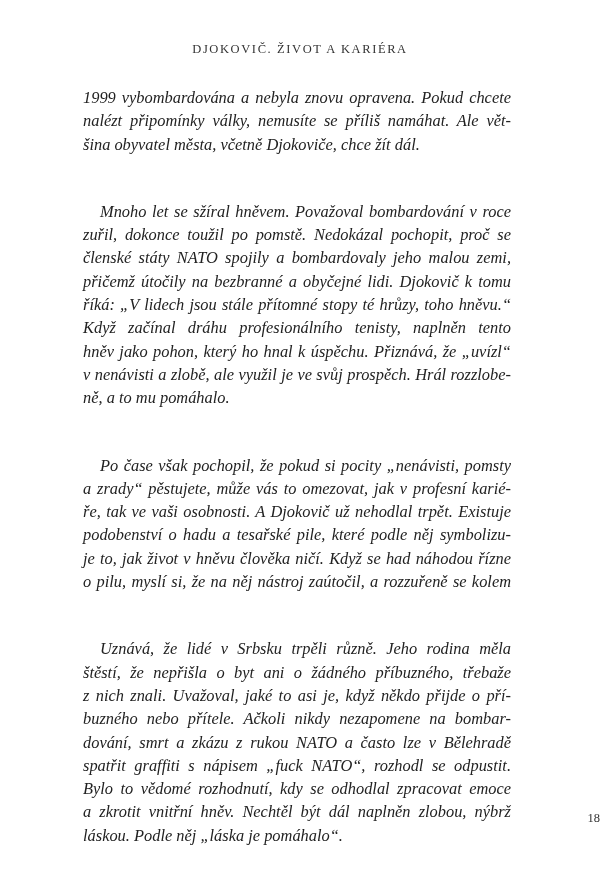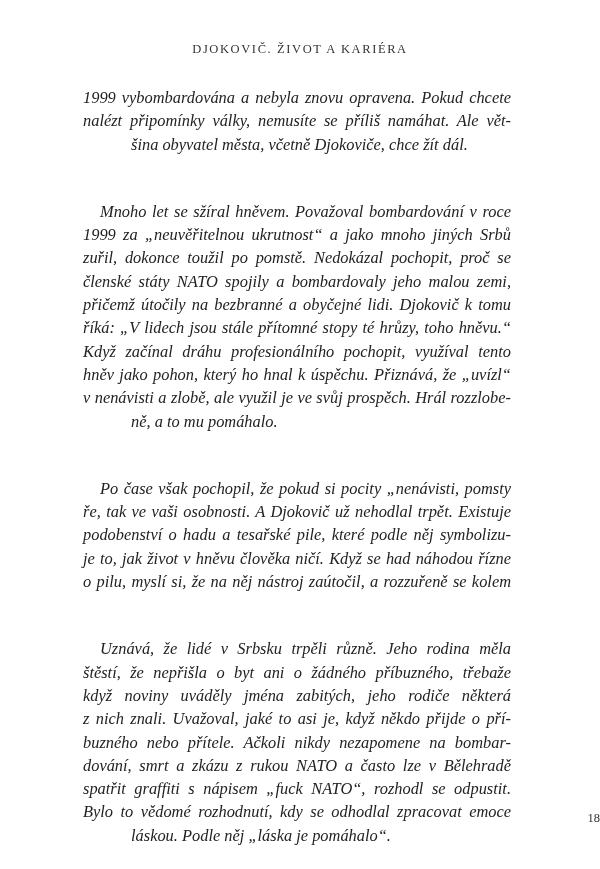--- a/index.html
+++ b/index.html
@@ -38,21 +38,20 @@
       line-height: 23.3px;
       font-family: "Liberation Serif", serif;
       font-size: 16.4px;
       white-space: nowrap;
       text-align: justify;
       text-align-last: justify;
       font-style: italic;
     }
     .line.last {
       text-align-last: left;
-      margin-left: 48px;
     }
     .line.indent {
       padding-left: 17px;
       margin-top: 44px;
     }
     .page-number {
       position: absolute;
       top: 811px;
       left: 0;
       width: 600px;
@@ -68,43 +67,43 @@
 <div class="running-head">DJOKOVIČ. ŽIVOT A KARIÉRA</div>
 
 <div class="text-block">
   <div class="paragraph">
     <span class="line">1999 vybombardována a nebyla znovu opravena. Pokud chcete</span>
     <span class="line">nalézt připomínky války, nemusíte se příliš namáhat. Ale vět-</span>
     <span class="line last">šina obyvatel města, včetně Djokoviče, chce žít dál.</span>
   </div>
   <div class="paragraph">
     <span class="line indent">Mnoho let se sžíral hněvem. Považoval bombardování v roce</span>
-    <span class="line">1999 za „neuvěřitelnou ukrutnost“ a jako mnoho jiných Srbů</span>
     <span class="line">zuřil, dokonce toužil po pomstě. Nedokázal pochopit, proč se</span>
     <span class="line">členské státy NATO spojily a bombardovaly jeho malou zemi,</span>
     <span class="line">přičemž útočily na bezbranné a obyčejné lidi. Djokovič k tomu</span>
     <span class="line">říká: „V lidech jsou stále přítomné stopy té hrůzy, toho hněvu.“</span>
-    <span class="line">Když začínal dráhu profesionálního pochopit, využíval tento</span>
+    <span class="line">Když začínal dráhu profesionálního tenisty, naplněn tento</span>
     <span class="line">hněv jako pohon, který ho hnal k úspěchu. Přiznává, že „uvízl“</span>
     <span class="line">v nenávisti a zlobě, ale využil je ve svůj prospěch. Hrál rozzlobe-</span>
     <span class="line last">ně, a to mu pomáhalo.</span>
   </div>
   <div class="paragraph">
     <span class="line indent">Po čase však pochopil, že pokud si pocity „nenávisti, pomsty</span>
+    <span class="line">a zrady“ pěstujete, může vás to omezovat, jak v profesní karié-</span>
     <span class="line">ře, tak ve vaši osobnosti. A Djokovič už nehodlal trpět. Existuje</span>
     <span class="line">podobenství o hadu a tesařské pile, které podle něj symbolizu-</span>
     <span class="line">je to, jak život v hněvu člověka ničí. Když se had náhodou řízne</span>
     <span class="line">o pilu, myslí si, že na něj nástroj zaútočil, a rozzuřeně se kolem</span>
   </div>
   <div class="paragraph">
     <span class="line indent">Uznává, že lidé v Srbsku trpěli různě. Jeho rodina měla</span>
     <span class="line">štěstí, že nepřišla o byt ani o žádného příbuzného, třebaže</span>
-    <span class="line">když noviny uváděly jména zabitých, jeho rodiče některá</span>
     <span class="line">z nich znali. Uvažoval, jaké to asi je, když někdo přijde o pří-</span>
     <span class="line">buzného nebo přítele. Ačkoli nikdy nezapomene na bombar-</span>
     <span class="line">dování, smrt a zkázu z rukou NATO a často lze v Bělehradě</span>
     <span class="line">spatřit graffiti s nápisem „fuck NATO“, rozhodl se odpustit.</span>
     <span class="line">Bylo to vědomé rozhodnutí, kdy se odhodlal zpracovat emoce</span>
+    <span class="line">a zkrotit vnitřní hněv. Nechtěl být dál naplněn zlobou, nýbrž</span>
     <span class="line last">láskou. Podle něj „láska je pomáhalo“.</span>
   </div>
 </div>
 
 <div class="page-number">18</div>
 
 </body></html>

